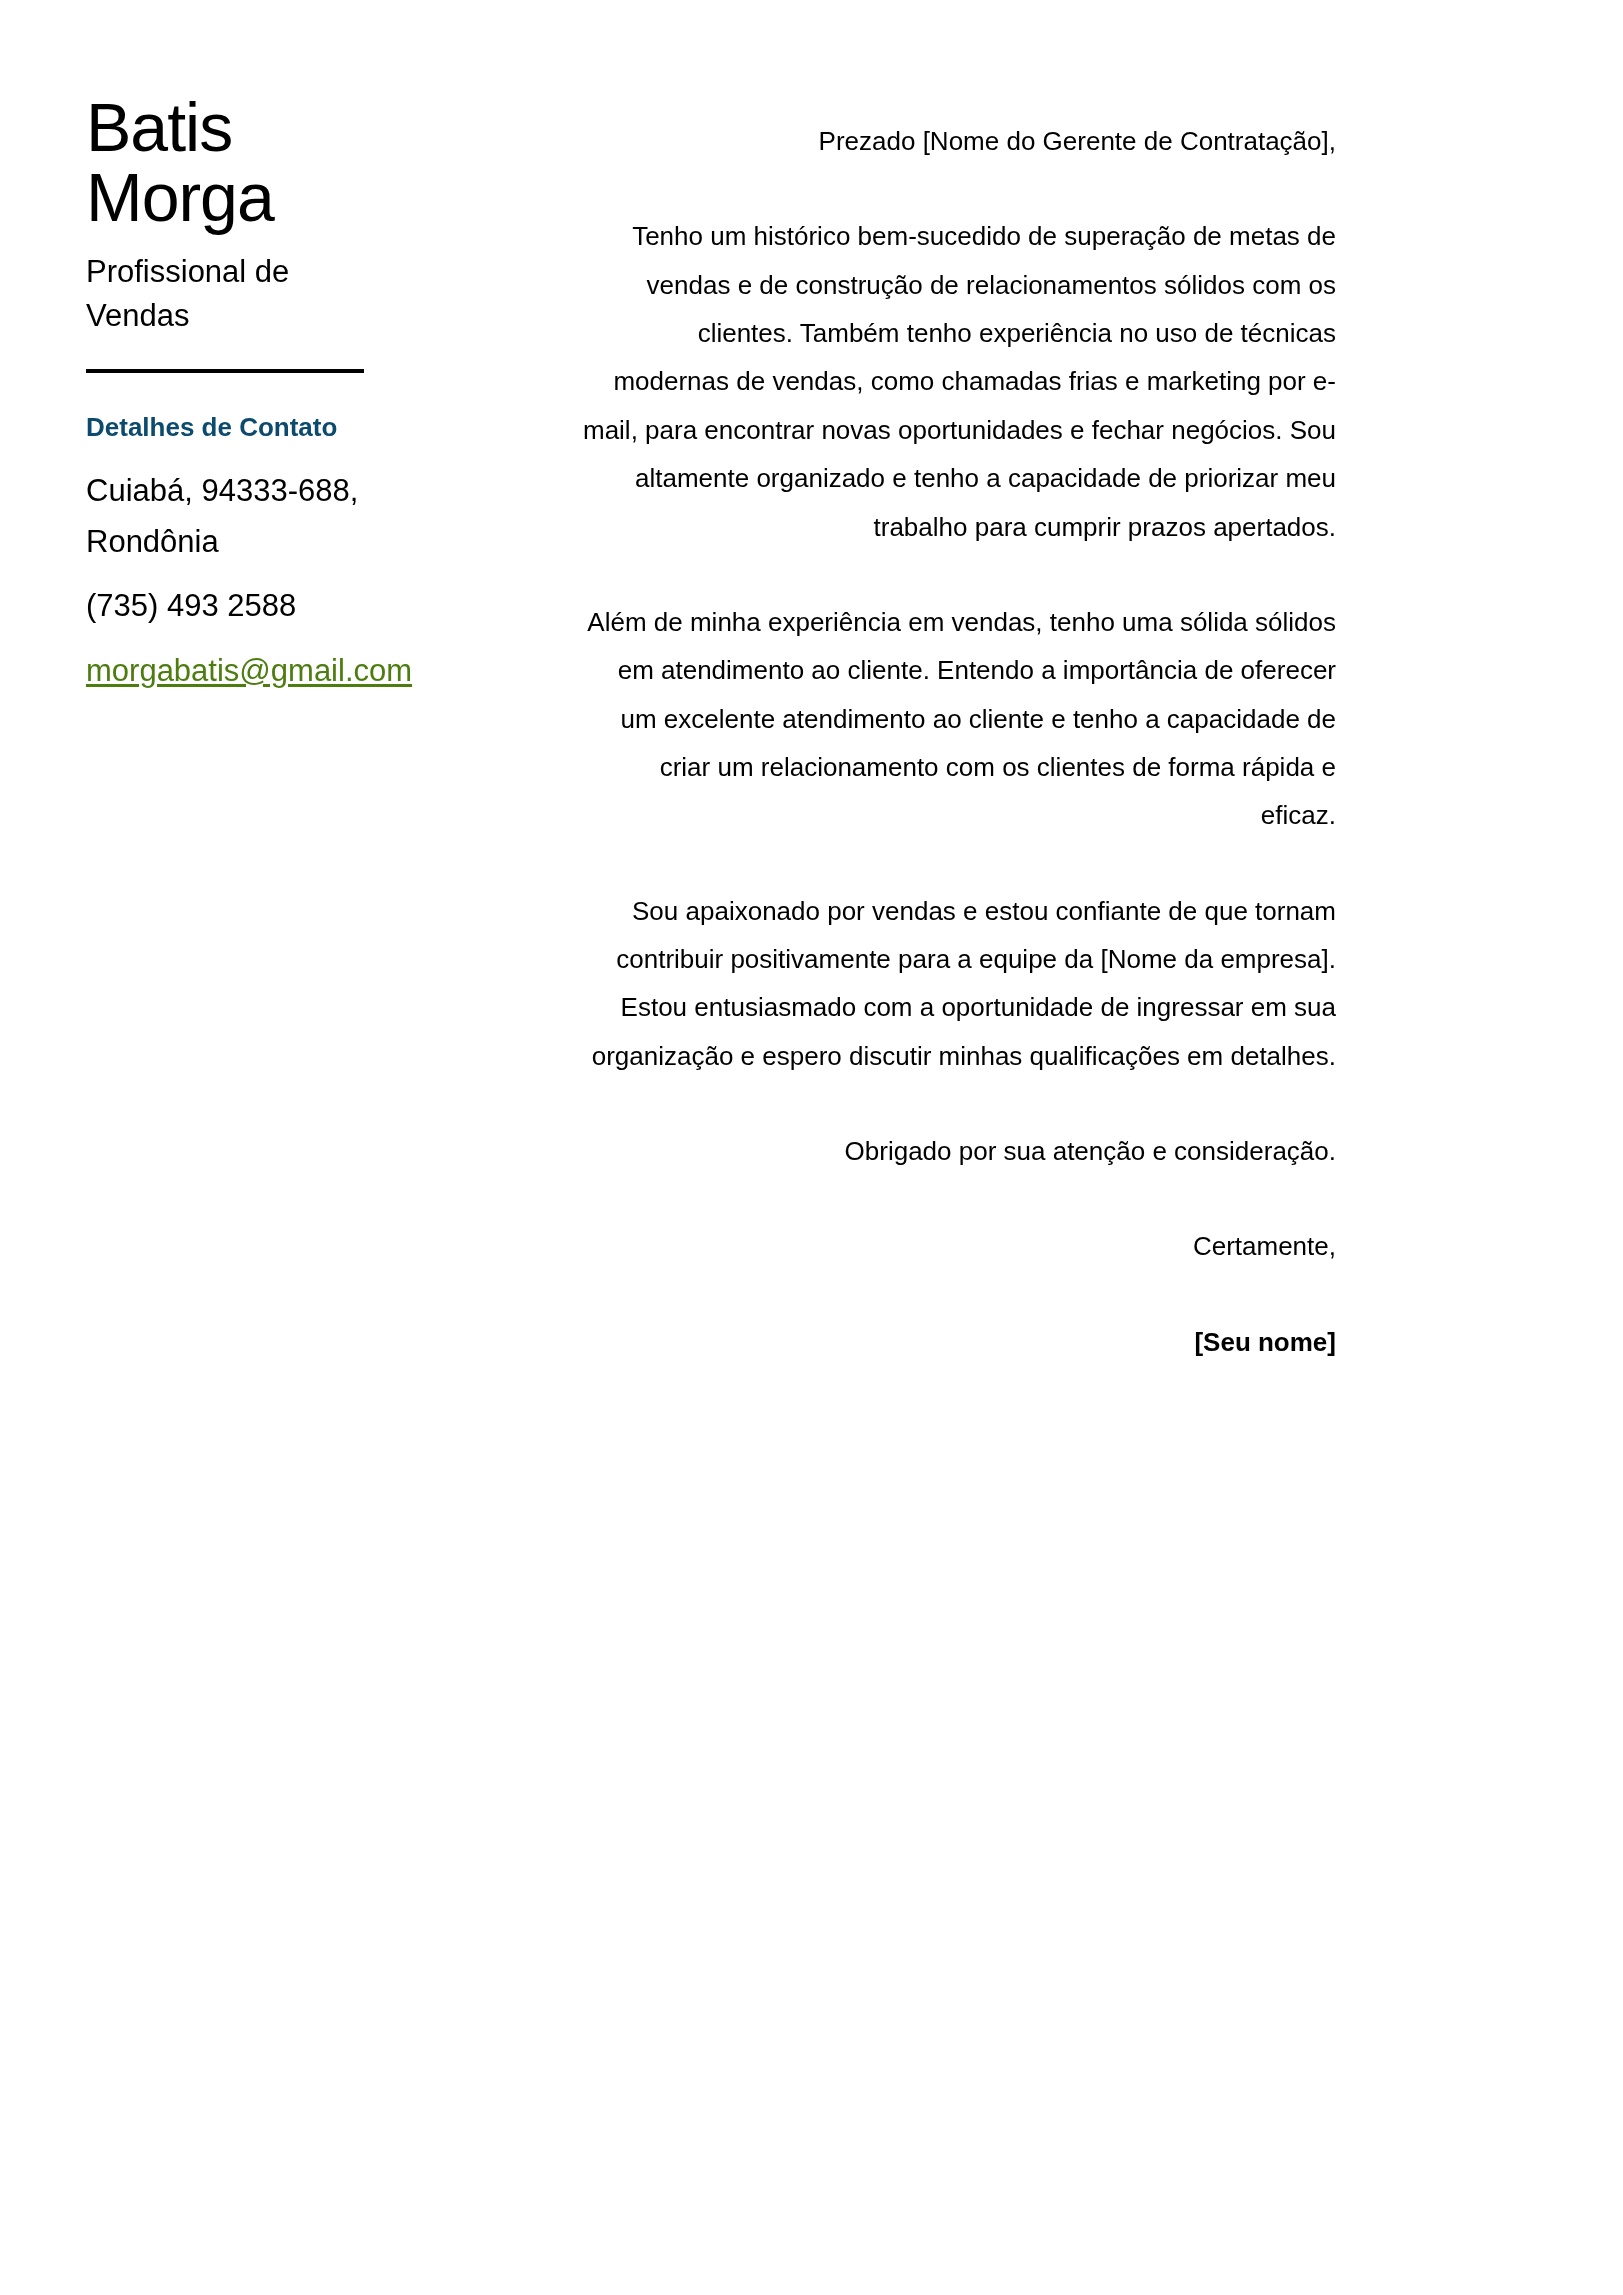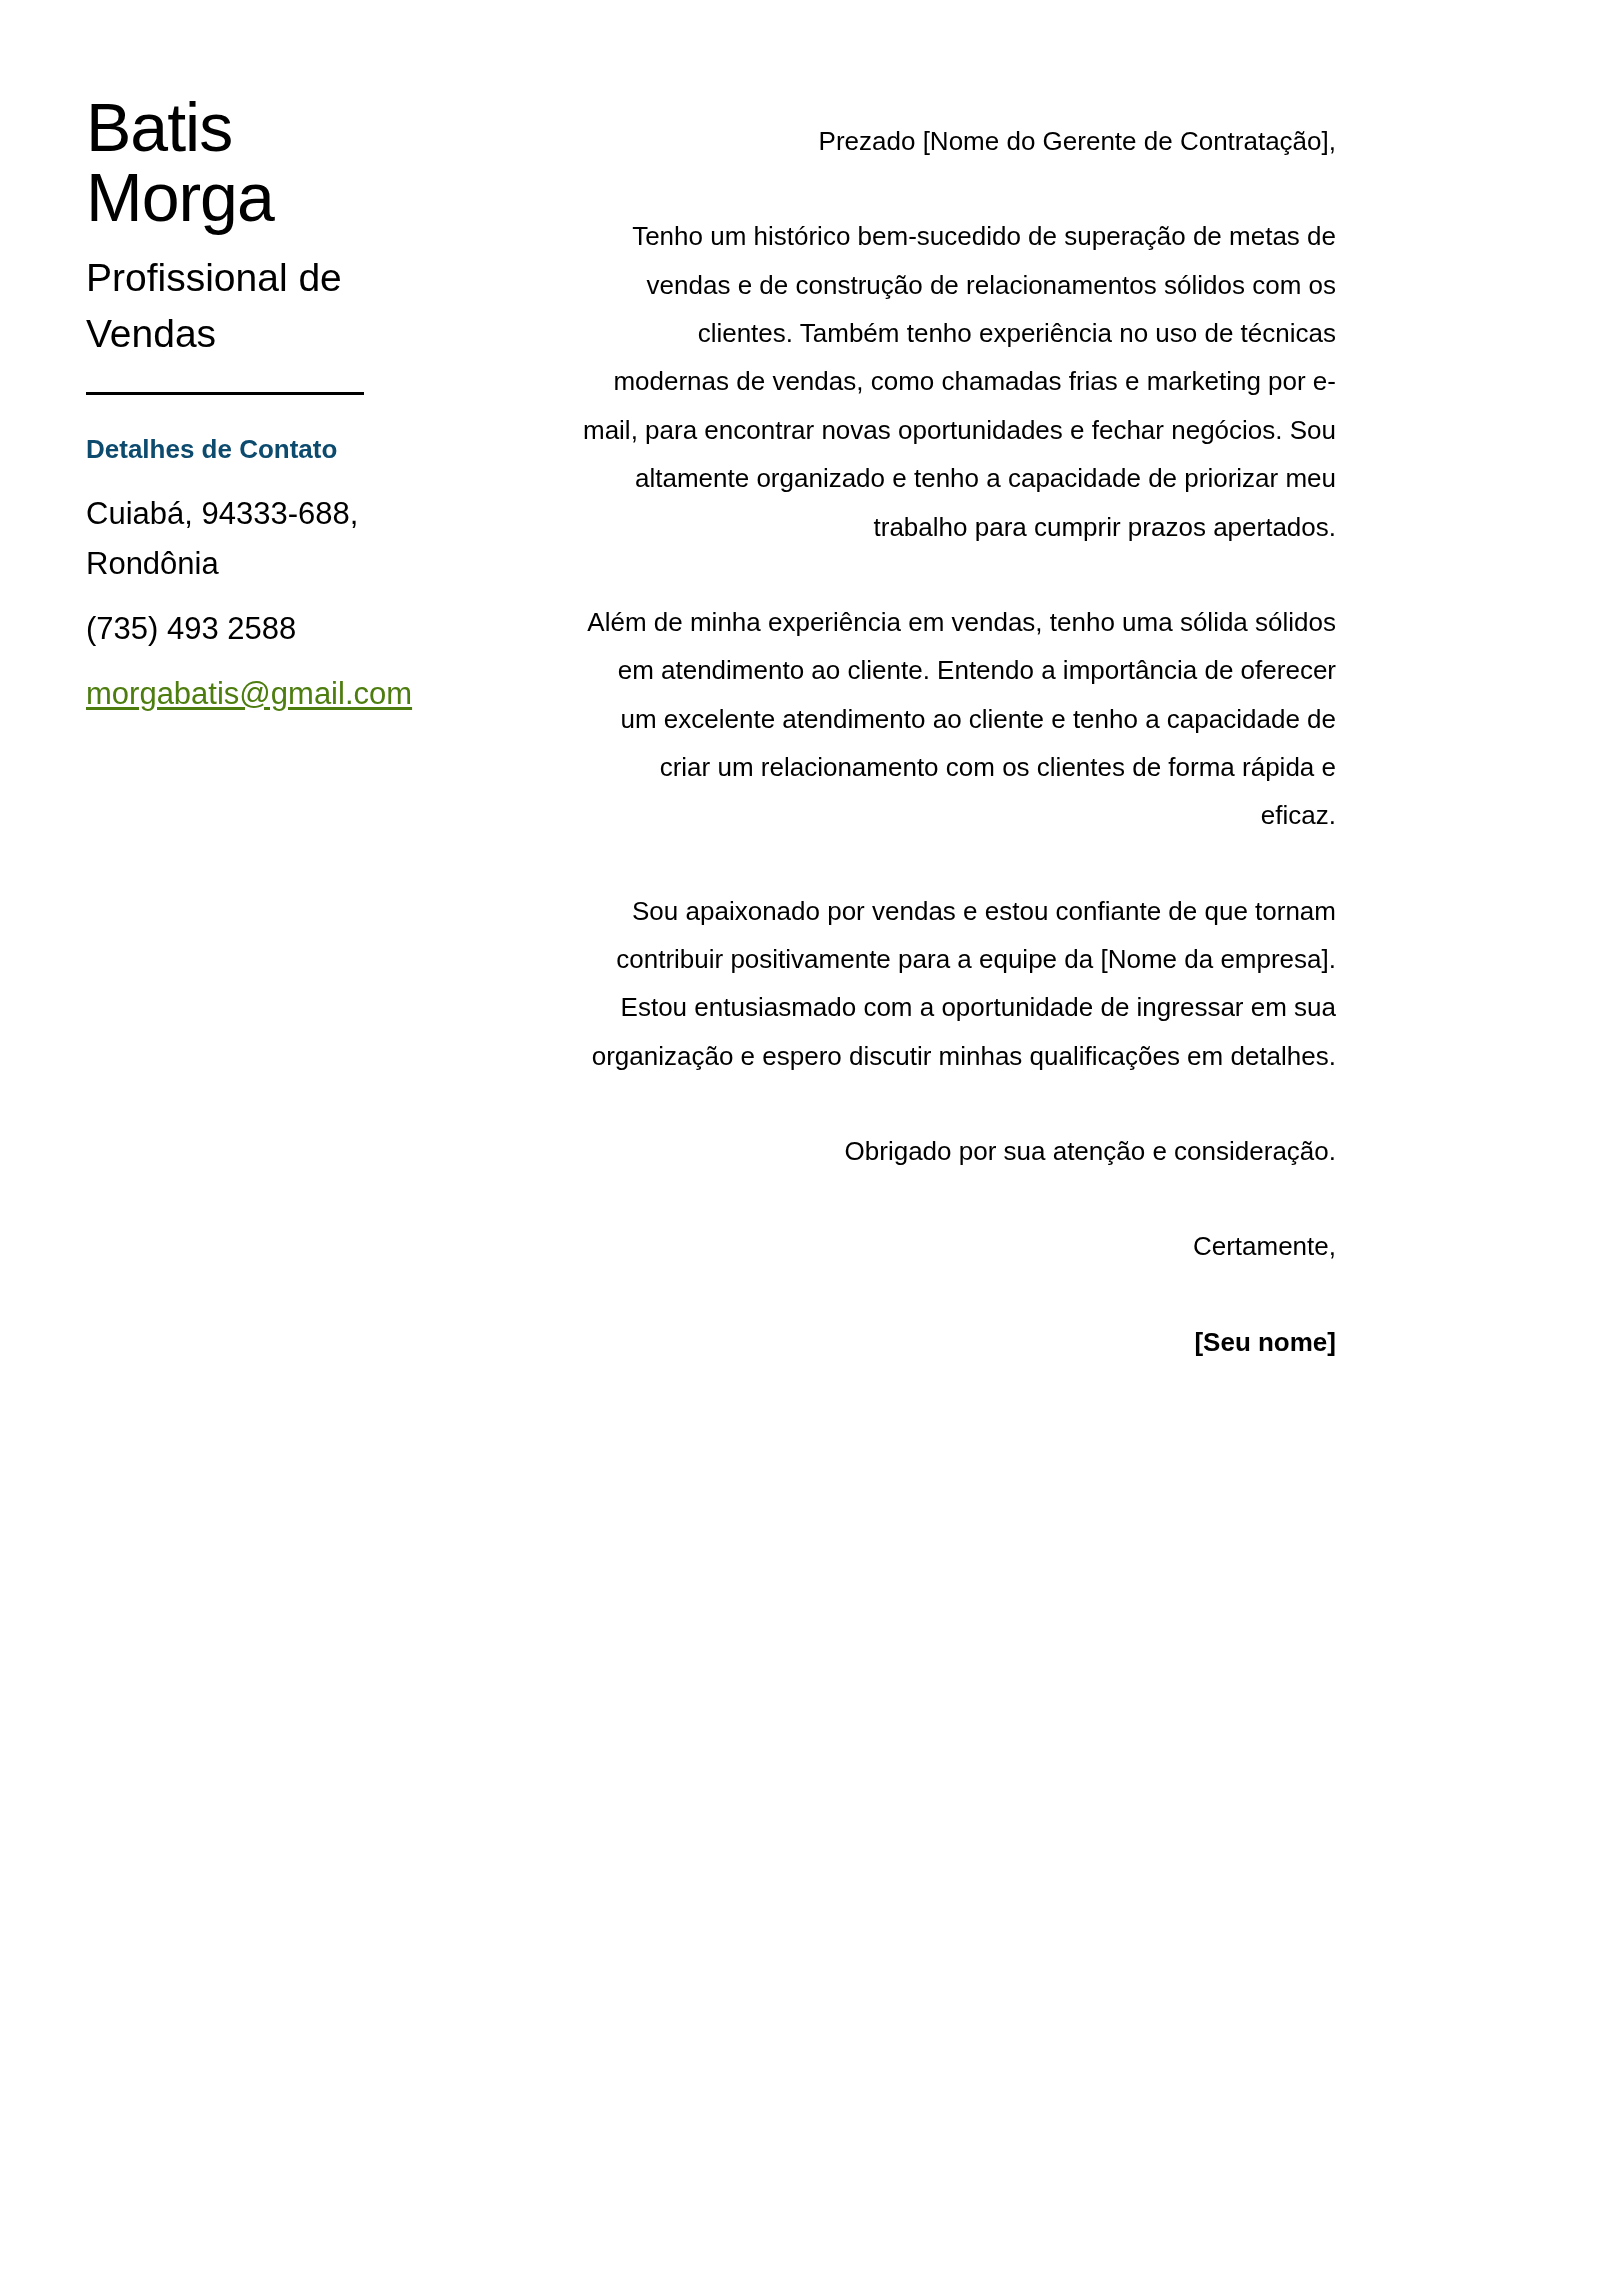--- a/index.html
+++ b/index.html
@@ -41,21 +41,21 @@
     line-height: 1.03;
     font-weight: 400;
     letter-spacing: -1px;
     color: #000000;
     white-space: nowrap;
   }
 
   .job-title {
     margin-top: 18.3px;
     font-family: "Liberation Sans", sans-serif;
-    font-size: 39px;
+    font-size: 31px;
     line-height: 1.42;
     font-weight: 400;
     color: #000000;
     max-width: 262px;
   }
 
   .divider {
     margin-top: 31px;
     width: 278px;
     height: 3.3px;

